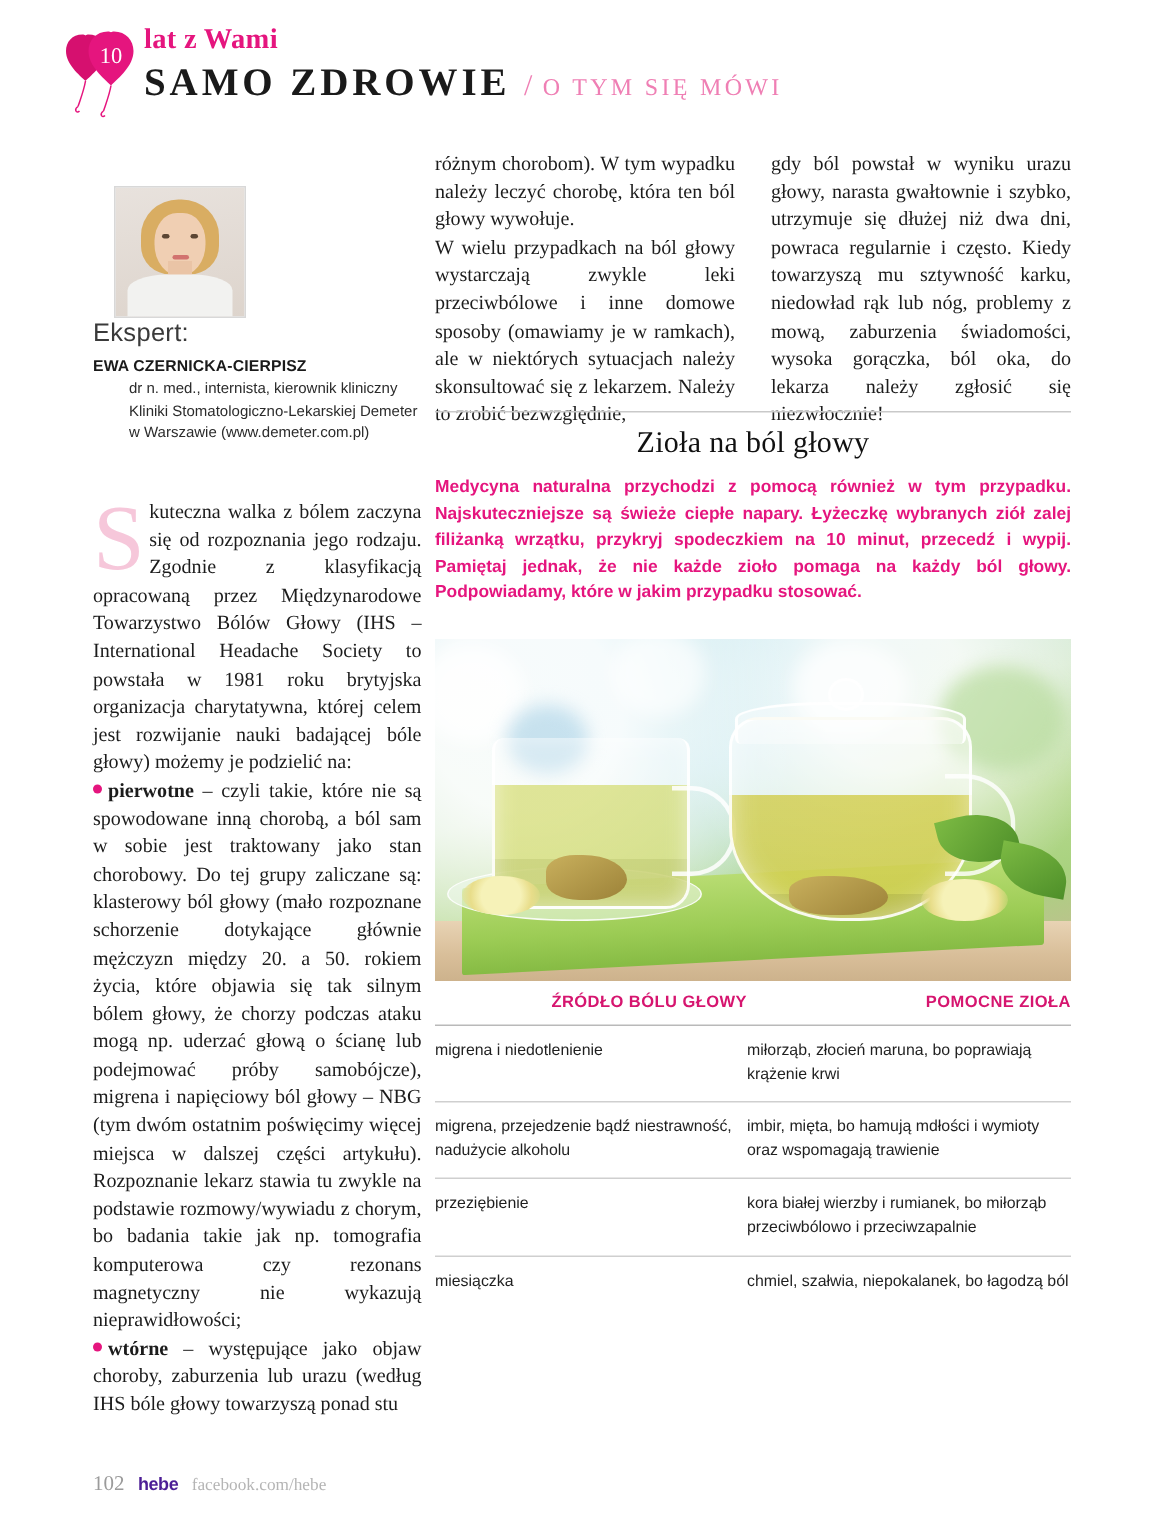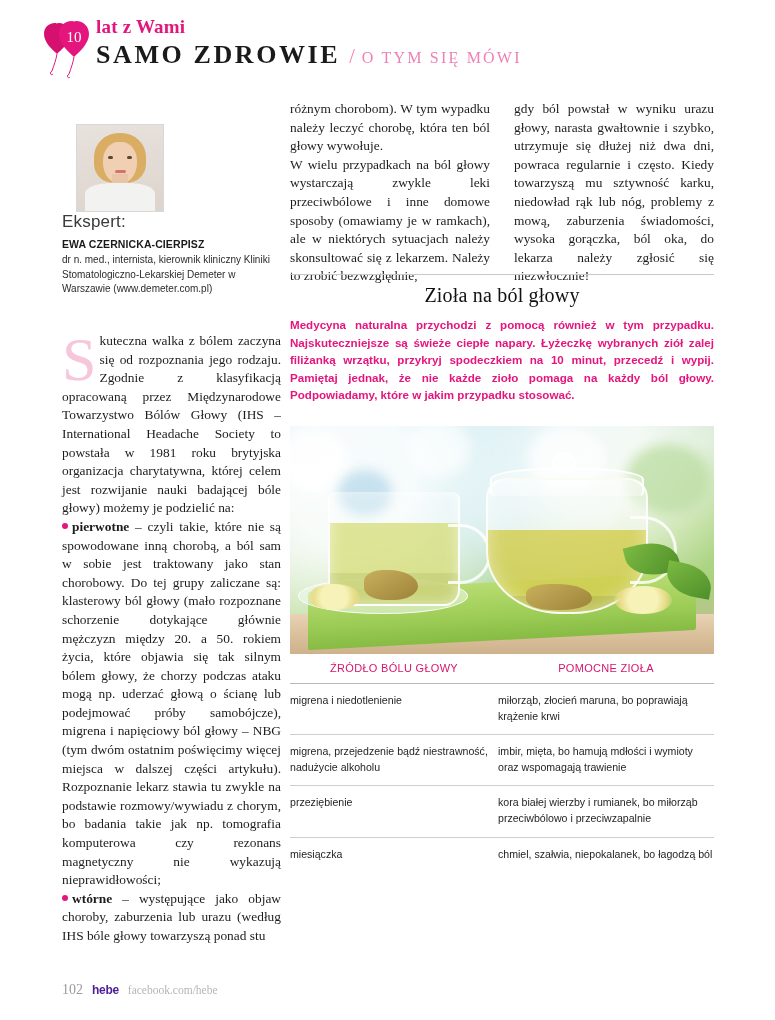--- a/index.html
+++ b/index.html
@@ -148,20 +148,21 @@
     font-weight: bold;
     color: #1a1a1a;
     letter-spacing: 0.1px;
     margin-top: 6px;
   }
   .expert-desc {
     font-size: 10px;
     color: #2b2b2b;
     line-height: 14.6px;
     margin-top: 3px;
+    margin-left: 24px;
   }
 
   .body-col {
     font-family: "Liberation Serif", serif;
     font-size: 13.4px;
     line-height: 18.6px;
     color: #1c1c1c;
     text-align: justify;
     hyphens: none;
   }
@@ -355,23 +356,23 @@
 
   
   .herb-table {
     position: absolute;
     left: 290px;
     top: 662px;
     width: 424px;
     border-collapse: collapse;
   }
   .herb-table th {
-    text-align: center;
+    text-align: right;
     font-size: 11px;
-    font-weight: normal;
+    font-weight: bold;
     color: #d6156f;
     letter-spacing: 0.3px;
     padding: 0 0 9px 0;
     border-bottom: 1px solid #b9b9b9;
     vertical-align: bottom;
     margin-top: 28px;
   }
   .herb-table td {
     font-size: 10.6px;
     color: #1f1f1f;

